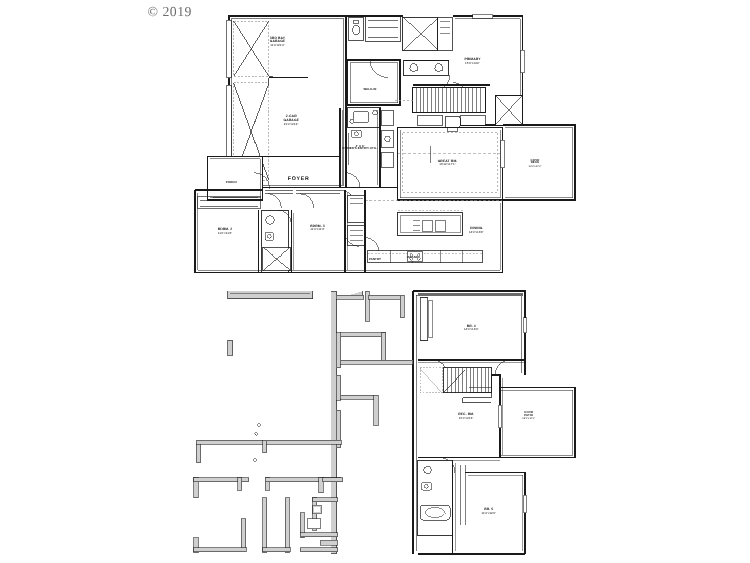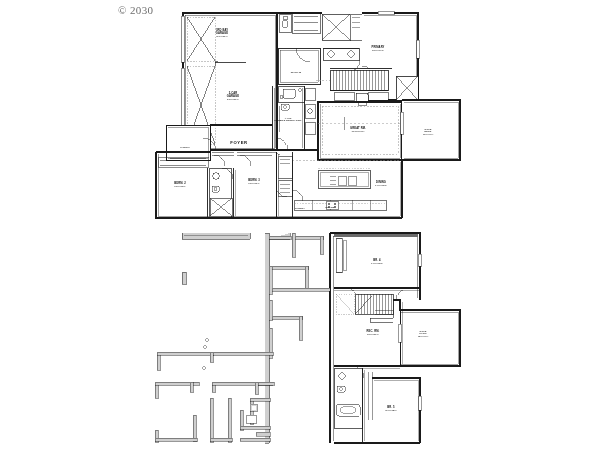--- a/index.html
+++ b/index.html
@@ -391,21 +391,21 @@
         <circle cx="204" cy="368" r="1.4" fill="none" stroke="#1a1a1a" stroke-width="0.4"></circle>
         <circle cx="205" cy="347" r="1.2" fill="none" stroke="#1a1a1a" stroke-width="0.4"></circle>
         <circle cx="207" cy="340" r="1.2" fill="none" stroke="#1a1a1a" stroke-width="0.4"></circle>
 
         <rect x="246" y="415" width="10" height="8" fill="#ffffff" stroke="#1a1a1a" stroke-width="0.45"></rect>
         <rect x="256" y="432" width="14" height="4" fill="#cfcfcf" stroke="#1a1a1a" stroke-width="0.4"></rect>
       </g>
     </g>
   </svg>
 
-  <div class="copyright">© 2030</div>
+  <div class="copyright">© 2019</div>
 
   <div id="label-layer">
       <div class="rlabel sm" style="left: 222px; top: 34px;">
         <span class="nm">3RD BAY</span>
         <span class="nm">GARAGE</span>
         <span class="dm">11'0"x21'4"</span>
       </div>
       <div class="rlabel sm" style="left: 233px; top: 97px;">
         <span class="nm">2-CAR</span>
         <span class="nm">GARAGE</span>

